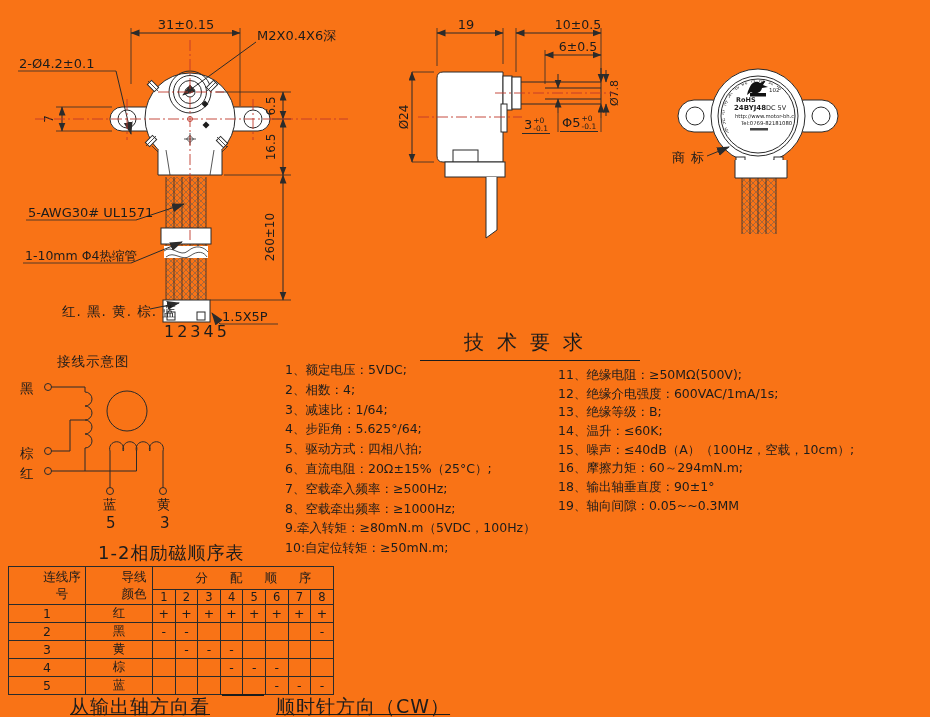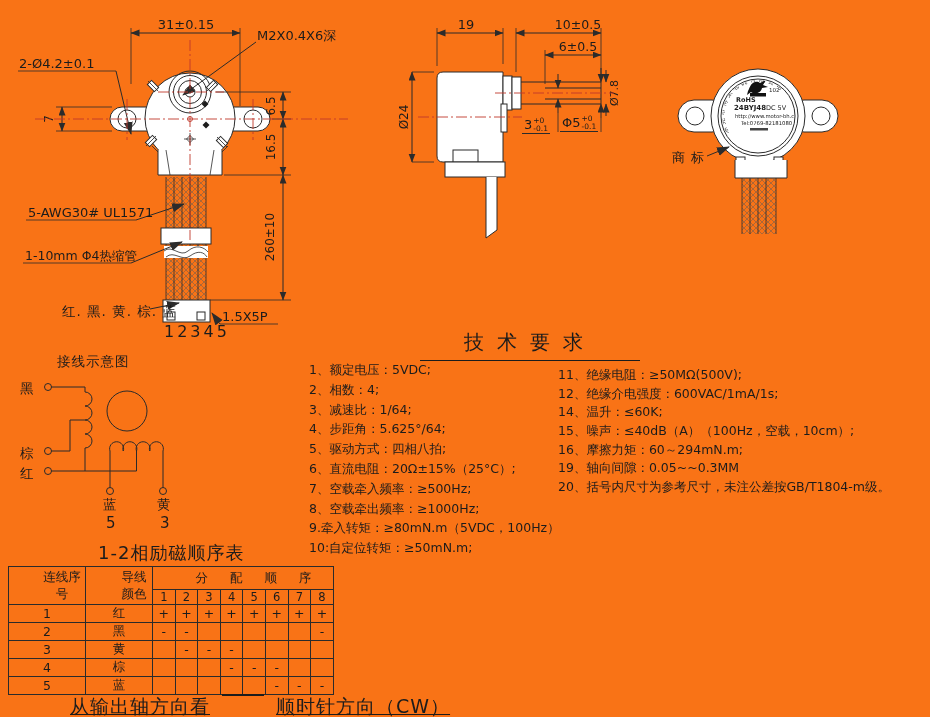--- a/index.html
+++ b/index.html
@@ -286,40 +286,41 @@
     <text x="20" y="393" font-size="13.5">黑</text>
     <text x="20" y="458" font-size="13.5">棕</text>
     <text x="20" y="478" font-size="13.5">红</text>
     <text x="103" y="509" font-size="13.5">蓝</text>
     <text x="106" y="528" font-size="15">5</text>
     <text x="157" y="509" font-size="13.5">黄</text>
     <text x="160" y="528" font-size="15">3</text>
   </svg>
 
   <div class="abs tr-title">技术要求</div>
-  <div class="abs tr-col" style="left:285px;top:360px;width:275px;margin-left:24px;">
+  <div class="abs tr-col" style="left:285px;top:360px;width:275px;">
     <div>1、额定电压：5VDC;</div>
     <div>2、相数：4;</div>
     <div>3、减速比：1/64;</div>
     <div>4、步距角：5.625°/64;</div>
     <div>5、驱动方式：四相八拍;</div>
     <div>6、直流电阻：20Ω±15%（25°C）;</div>
     <div>7、空载牵入频率：≥500Hz;</div>
     <div>8、空载牵出频率：≥1000Hz;</div>
     <div>9.牵入转矩：≥80mN.m（5VDC，100Hz）</div>
     <div>10:自定位转矩：≥50mN.m;</div>
   </div>
   <div class="abs tr-col rt" style="left:558px;top:366px;width:368px;">
     <div>11、绝缘电阻：≥50MΩ(500V);</div>
     <div>12、绝缘介电强度：600VAC/1mA/1s;</div>
+    <div>13、绝缘等级：B;</div>
     <div>14、温升：≤60K;</div>
     <div>15、噪声：≤40dB（A）（100Hz，空载，10cm）;</div>
     <div>16、摩擦力矩：60～294mN.m;</div>
+    <div>18、输出轴垂直度：90±1°</div>
     <div>19、轴向间隙：0.05~~0.3MM</div>
-    <div>20、括号内尺寸为参考尺寸，未注公差按GB/T1804-m级。</div>
   </div>
 
   <div class="abs seq-title">1-2相励磁顺序表</div>
   <table class="seq">
     <colgroup>
       <col style="width:77px">
         <col style="width:67px">
       <col span="8" style="width:22.6px">
     </colgroup>
     <tbody>

